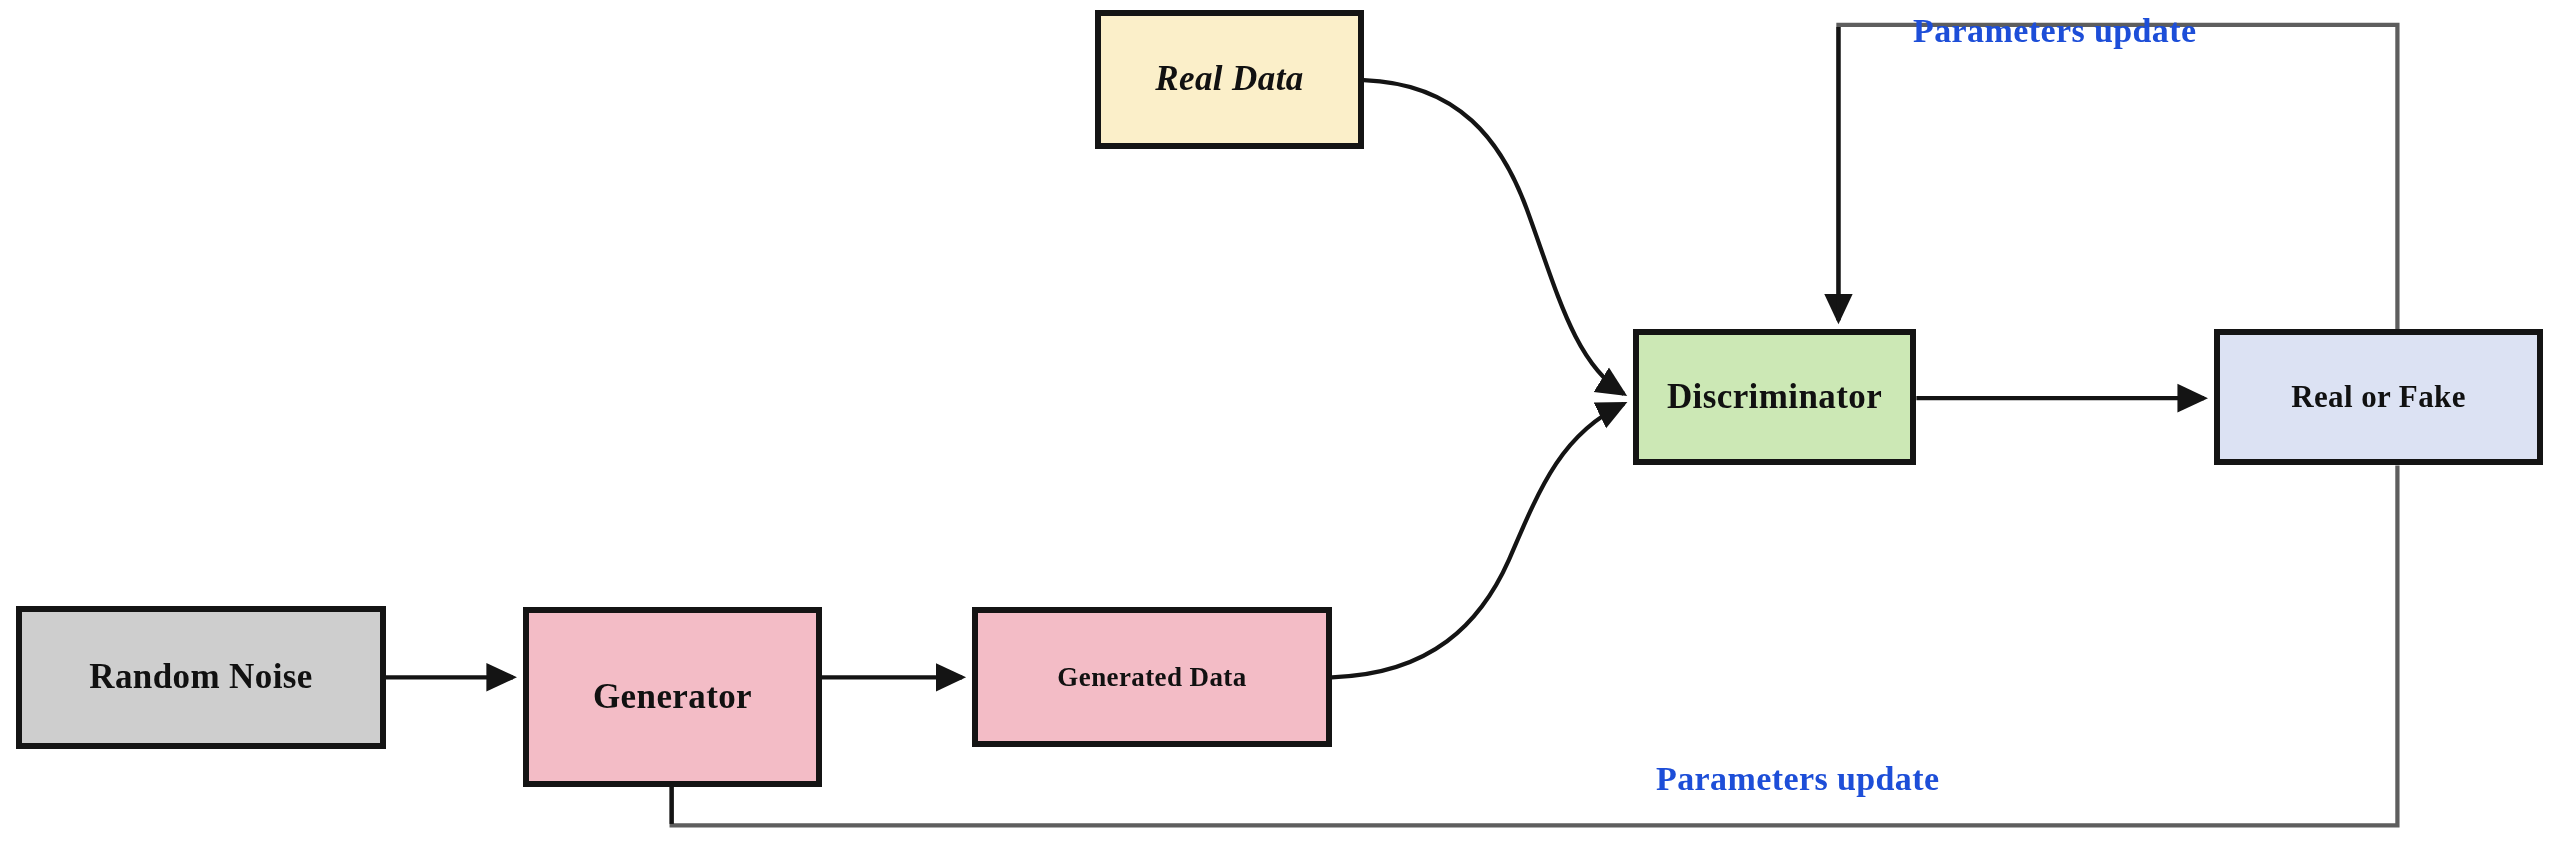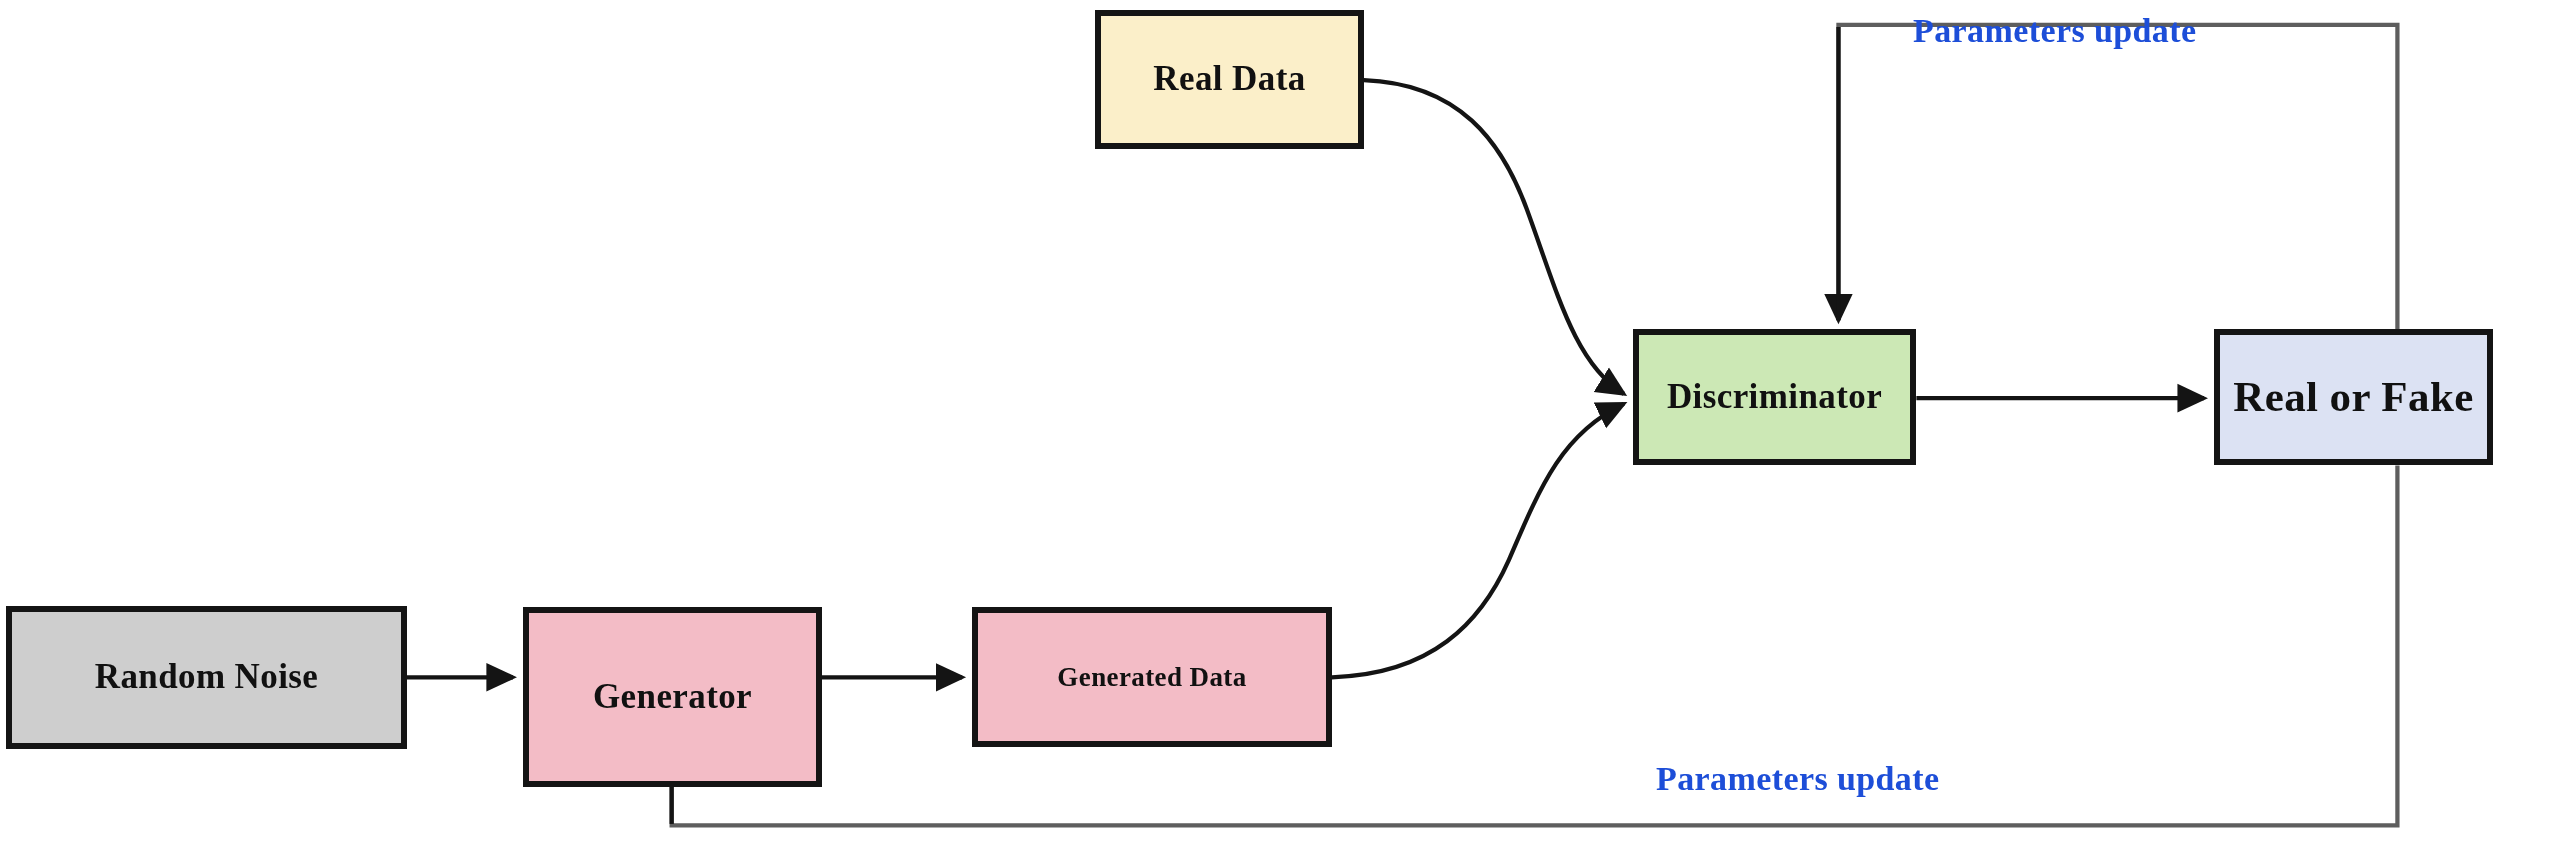--- a/index.html
+++ b/index.html
@@ -42,42 +42,43 @@
   }
   .edge-label {
     position: absolute;
     font-weight: bold;
     color: #1d4ed8;
     white-space: nowrap;
     letter-spacing: 0.4px;
   }
   
   #node-random-noise {
-    left: 6px;  top: 606px;  width: 401px;  height: 143px;
+    left: 16px;  top: 606px;  width: 370px;  height: 143px;
     font-size: 35px;
   }
   #node-generator {
     left: 523px; top: 607px;  width: 299px;  height: 180px;
     font-size: 35px;
   }
   #node-generated-data {
     left: 972px; top: 607px; width: 360px;  height: 140px;
     font-size: 27px;
   }
   #node-real-data {
     left: 1095px; top: 10px;  width: 269px;  height: 139px;
     font-size: 35px;
+    font-style: italic;
   }
   #node-discriminator {
     left: 1633px; top: 329px; width: 283px;  height: 136px;
     font-size: 35px;
   }
   #node-real-or-fake {
-    left: 2214px; top: 329px; width: 279px;  height: 136px;
-    font-size: 43px;
+    left: 2214px; top: 329px; width: 329px;  height: 136px;
+    font-size: 31px;
   }
   
   #label-params-update-top {
     left: 1913px; top: 12px;
     font-size: 34px;
   }
   #label-params-update-bottom {
     left: 1656px; top: 760px;
     font-size: 34px;
   }

